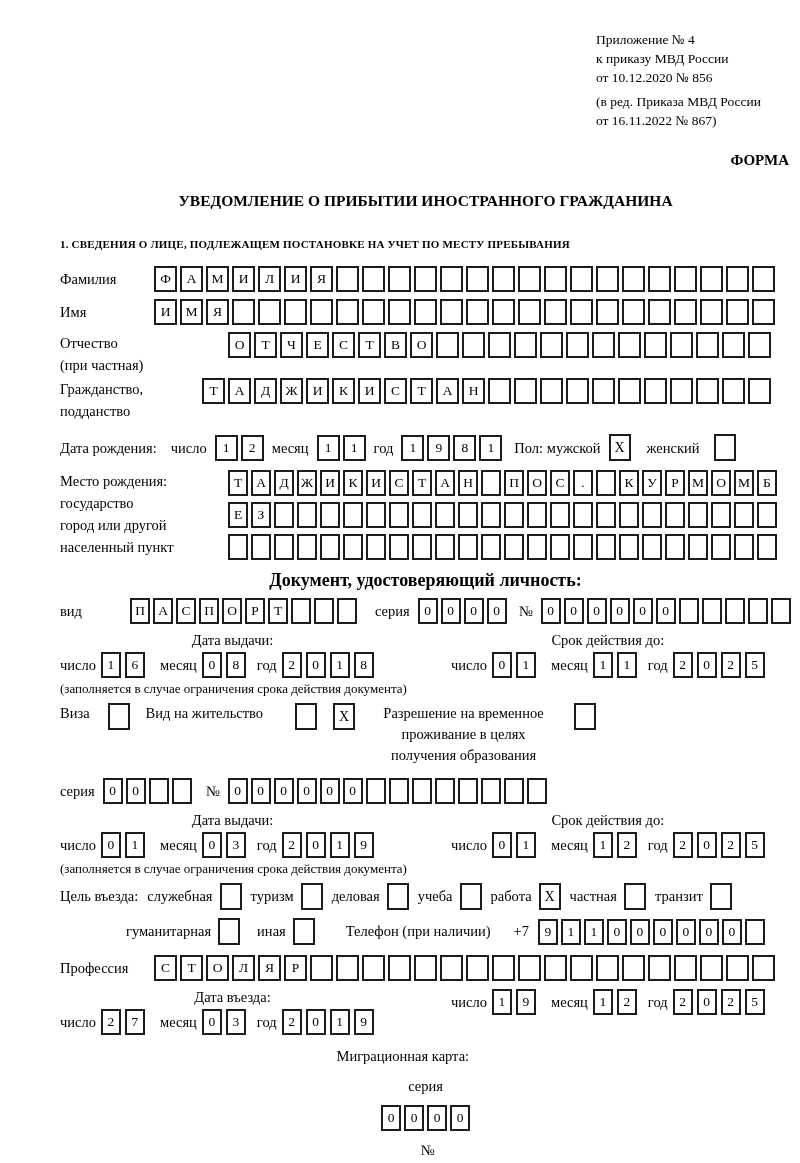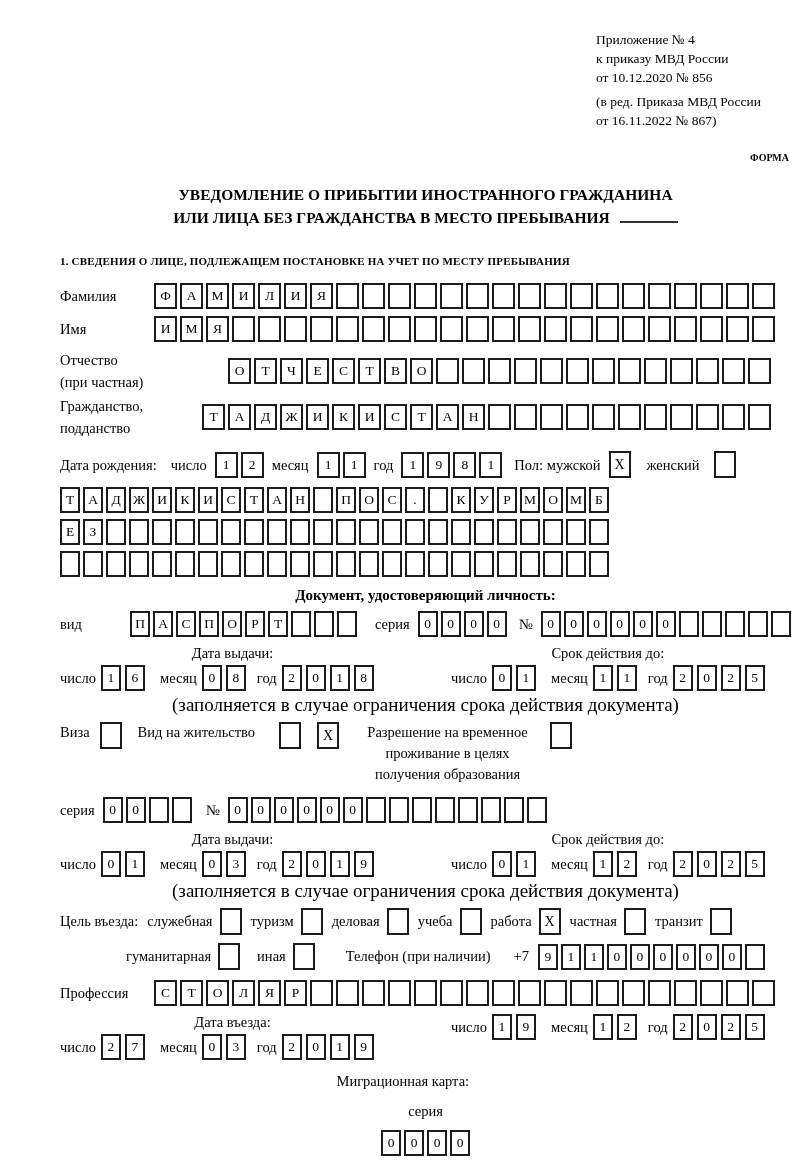--- a/index.html
+++ b/index.html
@@ -7,30 +7,30 @@
   body {
     width:800px; height:1163px;
     font-family:"Liberation Serif","DejaVu Serif",serif;
     color:#000; overflow:hidden;
   }
   .page { width:797px; height:1163px; padding:30px 30px 10px 36px;margin-left:24px; }
 
   
   .appendix { width:195px; margin-left:auto; font-size:13.5px; line-height:19px; }
   .appendix .gap { margin-top:5px; }
-  .forma { width:195px; margin-left:auto; text-align:right; font-weight:bold; font-size:10px; margin-top:22px; padding-right:2px; }
+  .forma { width:195px; margin-left:auto; text-align:right; font-weight:bold; font-size:15px; margin-top:22px; padding-right:2px; }
 
   
   .title { text-align:center; font-weight:bold; font-size:15.5px; line-height:23px; margin-top:20px; }
   .title-underline { display:inline-block; width:58px; border-bottom:2px solid #333; height:14px; margin-left:10px; }
 
   .sec-heading { font-weight:bold; font-size:11px; margin-top:26px; letter-spacing:0.2px; }
 
   
-  .row { display:flex; align-items:center; margin-top:7px; }
+  .row { display:flex; align-items:flex-start; margin-top:7px; }
   .row.vc { align-items:center; }
   .lbl { font-size:14.5px; line-height:22px; flex:0 0 auto; }
   .lbl-block { flex:0 0 auto; font-size:14.5px; line-height:22px; }
 
   .cells { display:flex; gap:3px; flex:0 0 auto; }
   .cells-col { display:flex; flex-direction:column; gap:6px; }
   .cell {
     width:23px; height:26px; border:2px solid #1c1c1c;
     display:inline-flex; align-items:center; justify-content:center;
     font-size:13.5px; background:#fff; flex:0 0 auto;
@@ -44,28 +44,28 @@
     font-size:14px; flex:0 0 auto; background:#fff;
   }
   .opt { display:inline-flex; align-items:center; gap:7px; }
 
   
   .dates { display:flex; margin-top:10px; }
   .date-col { display:flex; flex-direction:column; }
   .date-head { text-align:center; font-size:14.5px; margin-bottom:3px; }
   .date-line { display:flex; align-items:center; gap:5px; font-size:14.5px; }
   .date-line .cells { gap:4px; }
-  .note-right { text-align:center; font-size:19px; margin-top:3px; }
-
-  .doc-heading { text-align:center; font-weight:bold; font-size:15px; margin-top:10px; }
+  .note-right { text-align:left; font-size:13px; margin-top:3px; }
+
+  .doc-heading { text-align:center; font-weight:bold; font-size:18px; margin-top:10px; }
 
   .intro { font-size:14.5px; line-height:24px; margin-top:10px; }
 
   .permit-row { display:flex; align-items:flex-start; gap:16px; margin-top:6px; }
-  .permit-opt { display:flex; align-items:flex-start; gap:10px; }
+  .permit-opt { display:flex; align-items:flex-start; gap:18px; }
   .permit-opt .plabel { font-size:14.5px; line-height:21px; text-align:center; }
   .permit-opt.wide .plabel { max-width:190px; }
   .permit-opt.wider .plabel { max-width:185px; }
 
   .purpose-line { display:flex; align-items:center; gap:9px; margin-top:12px; flex-wrap:nowrap; }
   .purpose-line .lbl { line-height:27px; }
   .indent { margin-left:66px; }
 </style>
 </head>
 <body>
@@ -76,23 +76,20 @@
     <div>Приложение № 4</div>
     <div>к приказу МВД России</div>
     <div>от 10.12.2020 № 856</div>
     <div class="gap">(в ред. Приказа МВД России</div>
     <div>от 16.11.2022 № 867)</div>
   </div>
   <div class="forma">ФОРМА</div>
 
   <div class="title">
     <div>УВЕДОМЛЕНИЕ О ПРИБЫТИИ ИНОСТРАННОГО ГРАЖДАНИНА</div>
-    <div>
-      <span>ИЛИ ЛИЦА БЕЗ ГРАЖДАНСТВА В МЕСТО ПРЕБЫВАНИЯ</span><span class="title-underline"></span>
-    </div>
   </div>
 
   <div class="sec-heading">1. СВЕДЕНИЯ О ЛИЦЕ, ПОДЛЕЖАЩЕМ ПОСТАНОВКЕ НА УЧЕТ ПО МЕСТУ ПРЕБЫВАНИЯ</div>
 
   <div class="row vc" style="margin-top:16px;">
     <span class="lbl" style="width:94px;">Фамилия</span>
     <span class="cells">
         <span class="cell">Ф</span>
         <span class="cell">А</span>
         <span class="cell">М</span>
@@ -230,20 +227,26 @@
         <span class="cell">8</span>
         <span class="cell">1</span>
       </span>
     <span class="lbl" style="margin-left:4px;">Пол: мужской</span>
     <span class="cbx">X</span>
     <span class="lbl" style="margin-left:8px;">женский</span>
     <span class="cbx" style="margin-left:6px;"></span>
   </div>
 
   <div class="row" style="margin-top:9px;">
+    <div class="lbl-block" style="width:168px;">
+      <div>Место рождения:</div>
+      <div>государство</div>
+      <div>город или другой</div>
+      <div>населенный пункт</div>
+    </div>
     <div class="cells-col">
       <span class="cells narrow">
           <span class="cell">Т</span>
           <span class="cell">А</span>
           <span class="cell">Д</span>
           <span class="cell">Ж</span>
           <span class="cell">И</span>
           <span class="cell">К</span>
           <span class="cell">И</span>
           <span class="cell">С</span>

